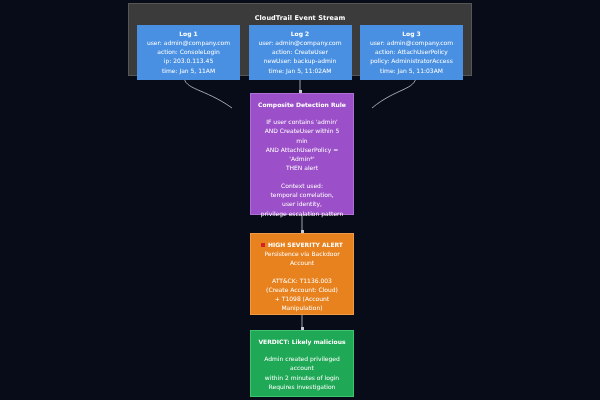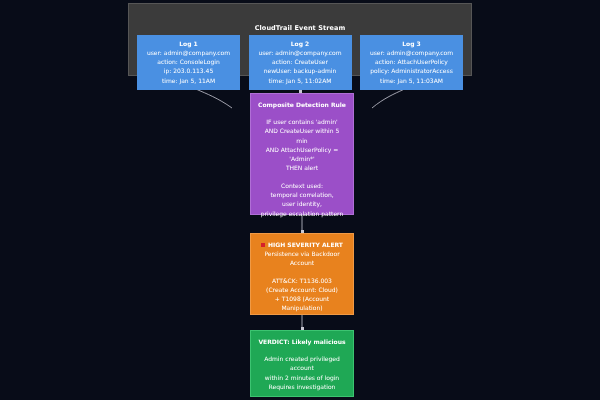--- a/index.html
+++ b/index.html
@@ -38,21 +38,21 @@
     border: 1px solid #565656;
     box-sizing: border-box;
     z-index: 2;
   }
   .stream-title {
     text-align: center;
     color: #ffffff;
     font-size: 6.5px;
     font-weight: bold;
     letter-spacing: .1px;
-    margin-top: 20px;
+    margin-top: 10px;
     line-height: 8px;
   }
   .logs-row {
     display: flex;
     justify-content: space-between;
     padding: 3px 8px 0 8px;
     box-sizing: border-box;
   }
   .log-box {
     width: 103px;

